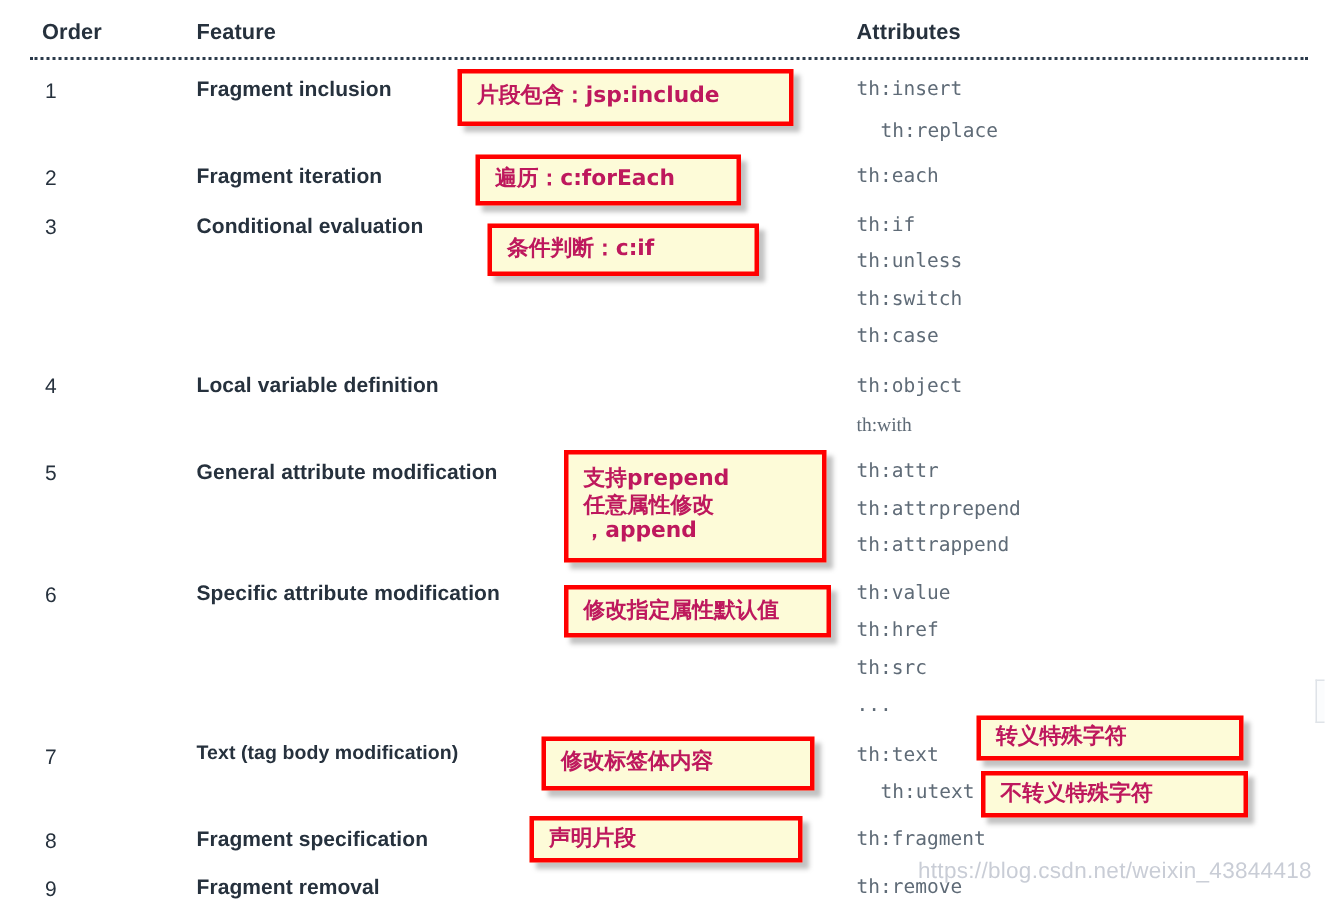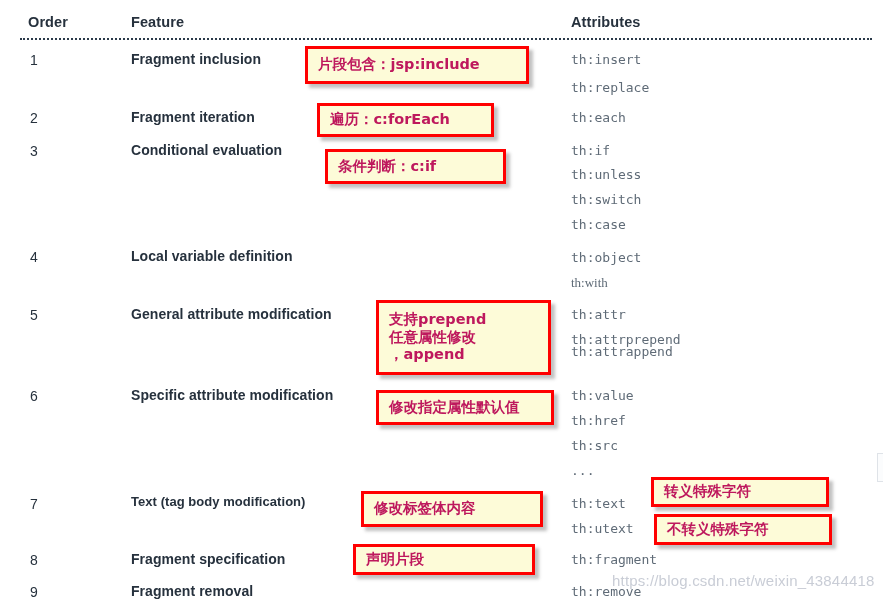--- a/index.html
+++ b/index.html
@@ -109,21 +109,21 @@
 <div id="doc-table">
 
   <div class="hdr" style="left:28px;">Order</div>
   <div class="hdr" style="left:131px;">Feature</div>
   <div class="hdr" style="left:571px;">Attributes</div>
   <div id="header-rule"></div>
 
   <div class="cell order" style="top:52px;">1</div>
   <div class="cell feature" style="top:51px;">Fragment inclusion</div>
   <div class="attr" style="top:52px;">th:insert</div>
-  <div class="attr" style="top:80px;">th:replace</div>
+  <div class="attr" style="top:80px;margin-left:16px;">th:replace</div>
 
   <div class="cell order" style="top:110px;">2</div>
   <div class="cell feature" style="top:109px;">Fragment iteration</div>
   <div class="attr" style="top:110px;">th:each</div>
 
   <div class="cell order" style="top:143px;">3</div>
   <div class="cell feature" style="top:142px;">Conditional evaluation</div>
   <div class="attr" style="top:143px;">th:if</div>
   <div class="attr" style="top:167px;">th:unless</div>
   <div class="attr" style="top:192px;">th:switch</div>
@@ -131,33 +131,33 @@
 
   <div class="cell order" style="top:249px;">4</div>
   <div class="cell feature" style="top:248px;">Local variable definition</div>
   <div class="attr" style="top:250px;">th:object</div>
   <div class="attr" style="top:275px;font-family:Liberation Serif, serif;">th:with</div>
 
   <div class="cell order" style="top:307px;">5</div>
   <div class="cell feature" style="top:306px;">General attribute modification</div>
   <div class="attr" style="top:307px;">th:attr</div>
   <div class="attr" style="top:332px;">th:attrprepend</div>
-  <div class="attr" style="top:344px;">th:attrappend</div>
+  <div class="attr" style="top:356px;">th:attrappend</div>
 
   <div class="cell order" style="top:388px;">6</div>
   <div class="cell feature" style="top:387px;">Specific attribute modification</div>
   <div class="attr" style="top:388px;">th:value</div>
   <div class="attr" style="top:413px;">th:href</div>
   <div class="attr" style="top:438px;">th:src</div>
   <div class="attr" style="top:463px;">...</div>
 
   <div class="cell order" style="top:496px;">7</div>
   <div class="cell feature" style="top:494px; font-size:13px;">Text (tag body modification)</div>
   <div class="attr" style="top:496px;">th:text</div>
-  <div class="attr" style="top:521px;">th:utext</div>
+  <div class="attr" style="top:521px;margin-left:16px;">th:utext</div>
 
   <div class="cell order" style="top:552px;">8</div>
   <div class="cell feature" style="top:551px;">Fragment specification</div>
   <div class="attr" style="top:552px;">th:fragment</div>
 
   <div class="cell order" style="top:584px;">9</div>
   <div class="cell feature" style="top:583px;">Fragment removal</div>
   <div class="attr" style="top:584px;">th:remove</div>
 
   <div class="callout" style="left:305px; top:46px;  width:224px; height:38px;">

